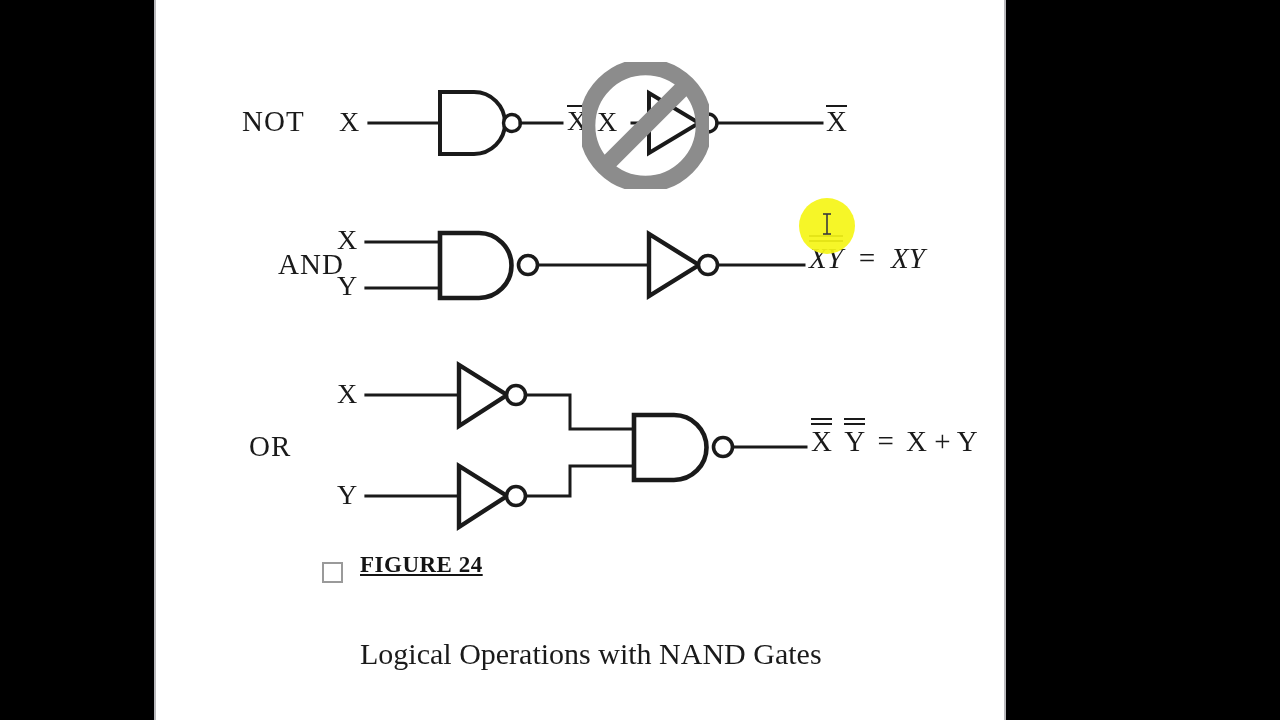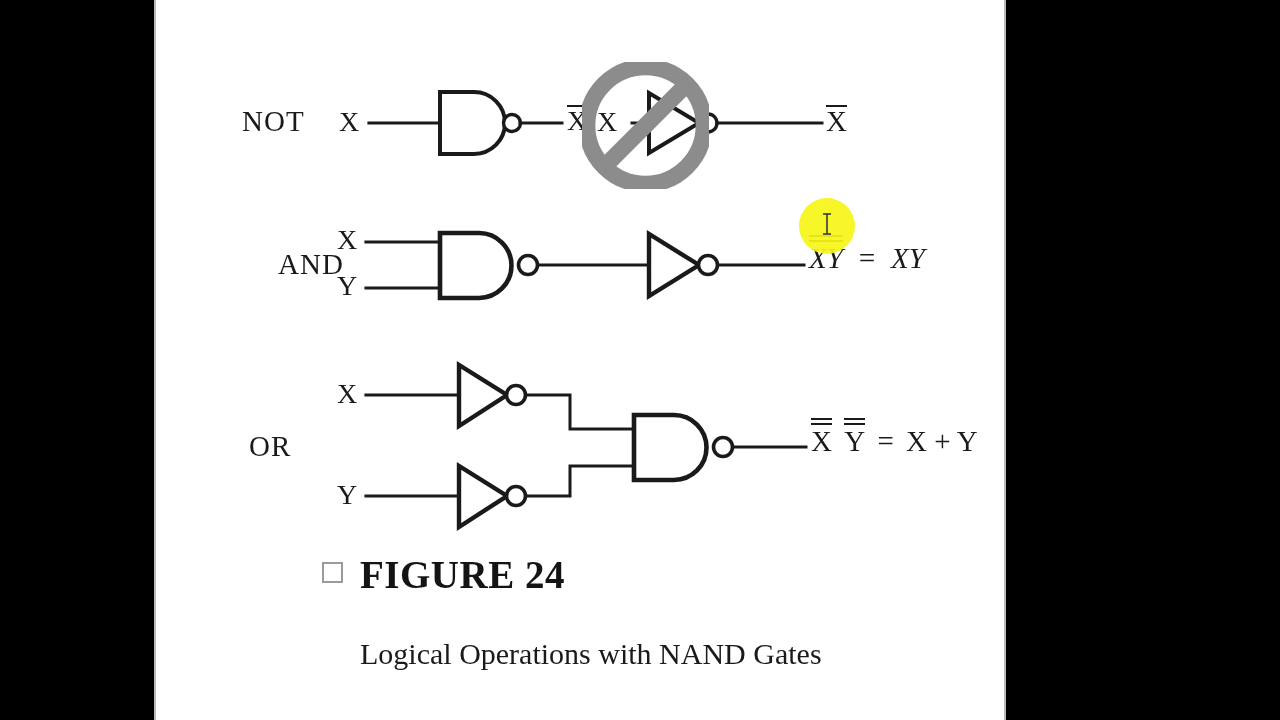--- a/index.html
+++ b/index.html
@@ -95,23 +95,24 @@
     left: 0; top: 10px;
     width: 21px; height: 21px;
     border: 2px solid #9a9a9a;
     background: #ffffff;
   }
   #caption-title {
     position: absolute;
     left: 38px; top: 0px;
     font-family: "Liberation Serif", serif;
     font-weight: bold;
-    font-size: 39px;
+    font-size: 23px;
     color: #141414;
     letter-spacing: 0.5px;
+    text-decoration: underline;
   }
   #caption-sub {
     position: absolute;
     left: 38px; top: 42px;
     font-family: "Liberation Serif", serif;
     font-size: 30px;
     color: #1a1a1a;
     margin-top: 43px;
   }
 

